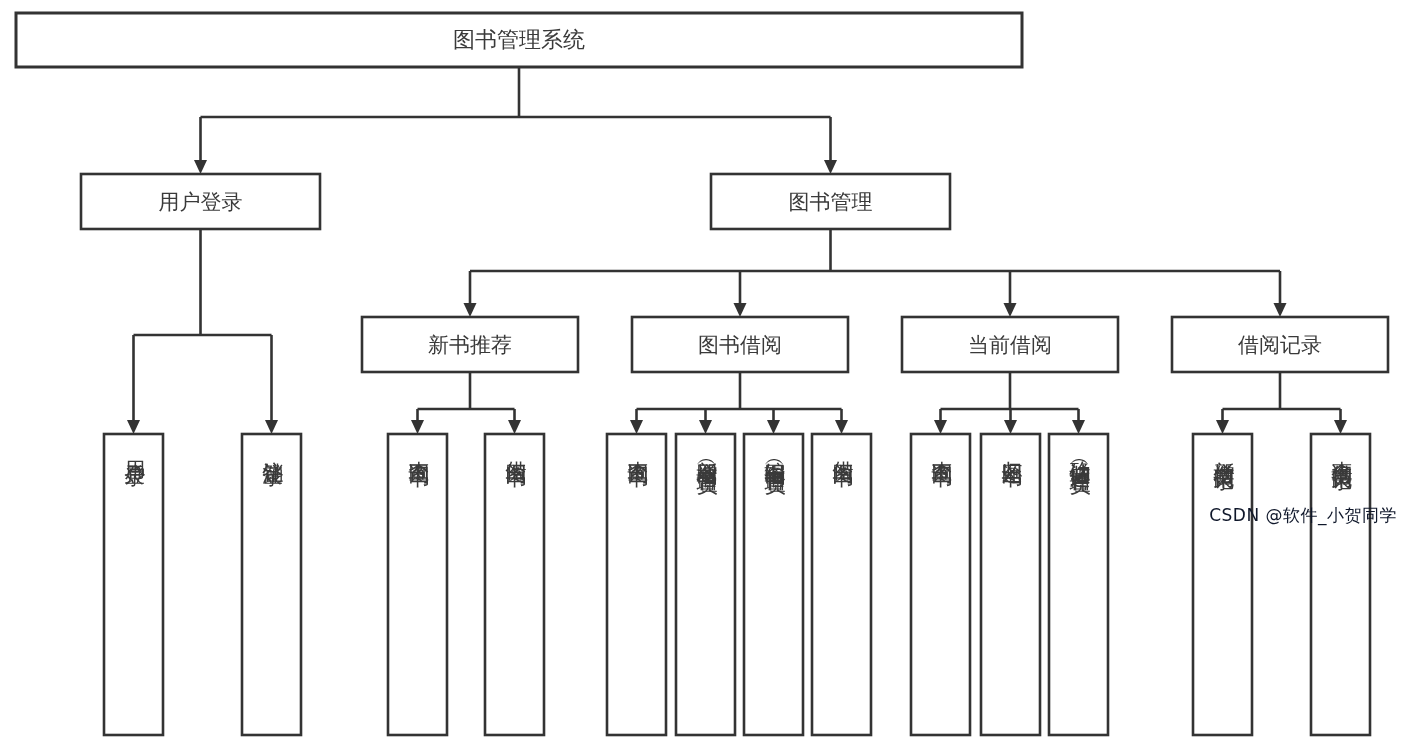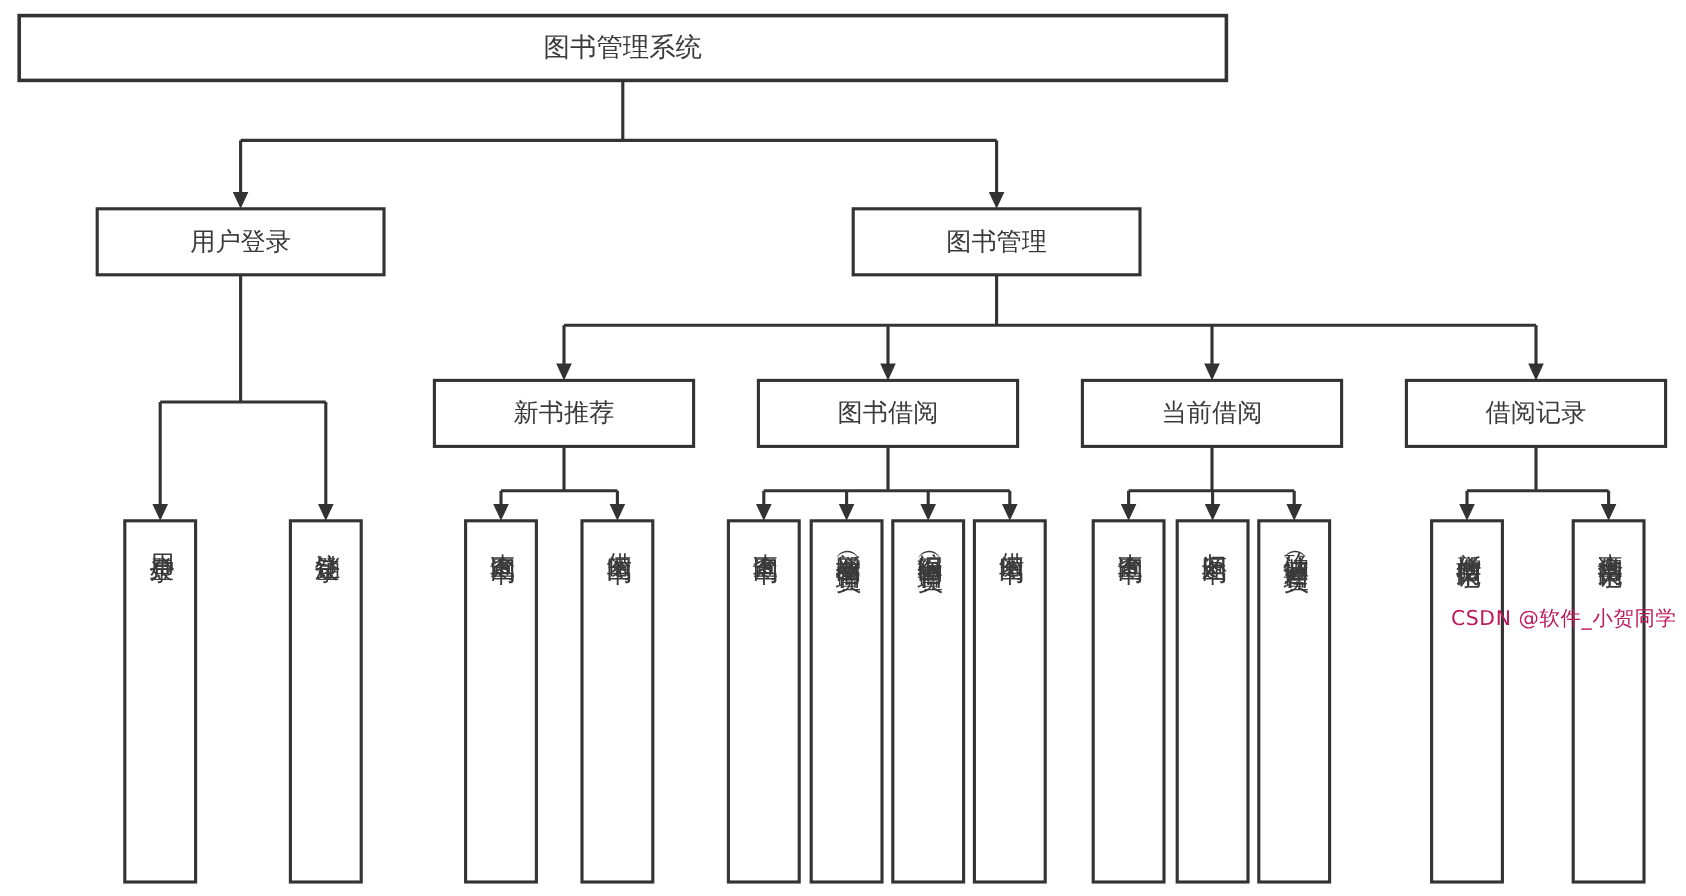--- a/index.html
+++ b/index.html
@@ -64,21 +64,21 @@
     text-align: left;
     white-space: nowrap;
     pointer-events: none;
   }
   .watermark {
     position: absolute;
     right: 8px;
     bottom: 6px;
     font-family: "DejaVu Sans", "Liberation Sans", sans-serif;
     font-size: 17px;
-    color: #be185d;
+    color: #0f172a;
     white-space: nowrap;
     letter-spacing: 0.5px;
   }
 </style>
 </head>
 <body>
 
 <div id="diagram-root">
 
   <svg class="diagram" viewBox="0 0 1405 747">

